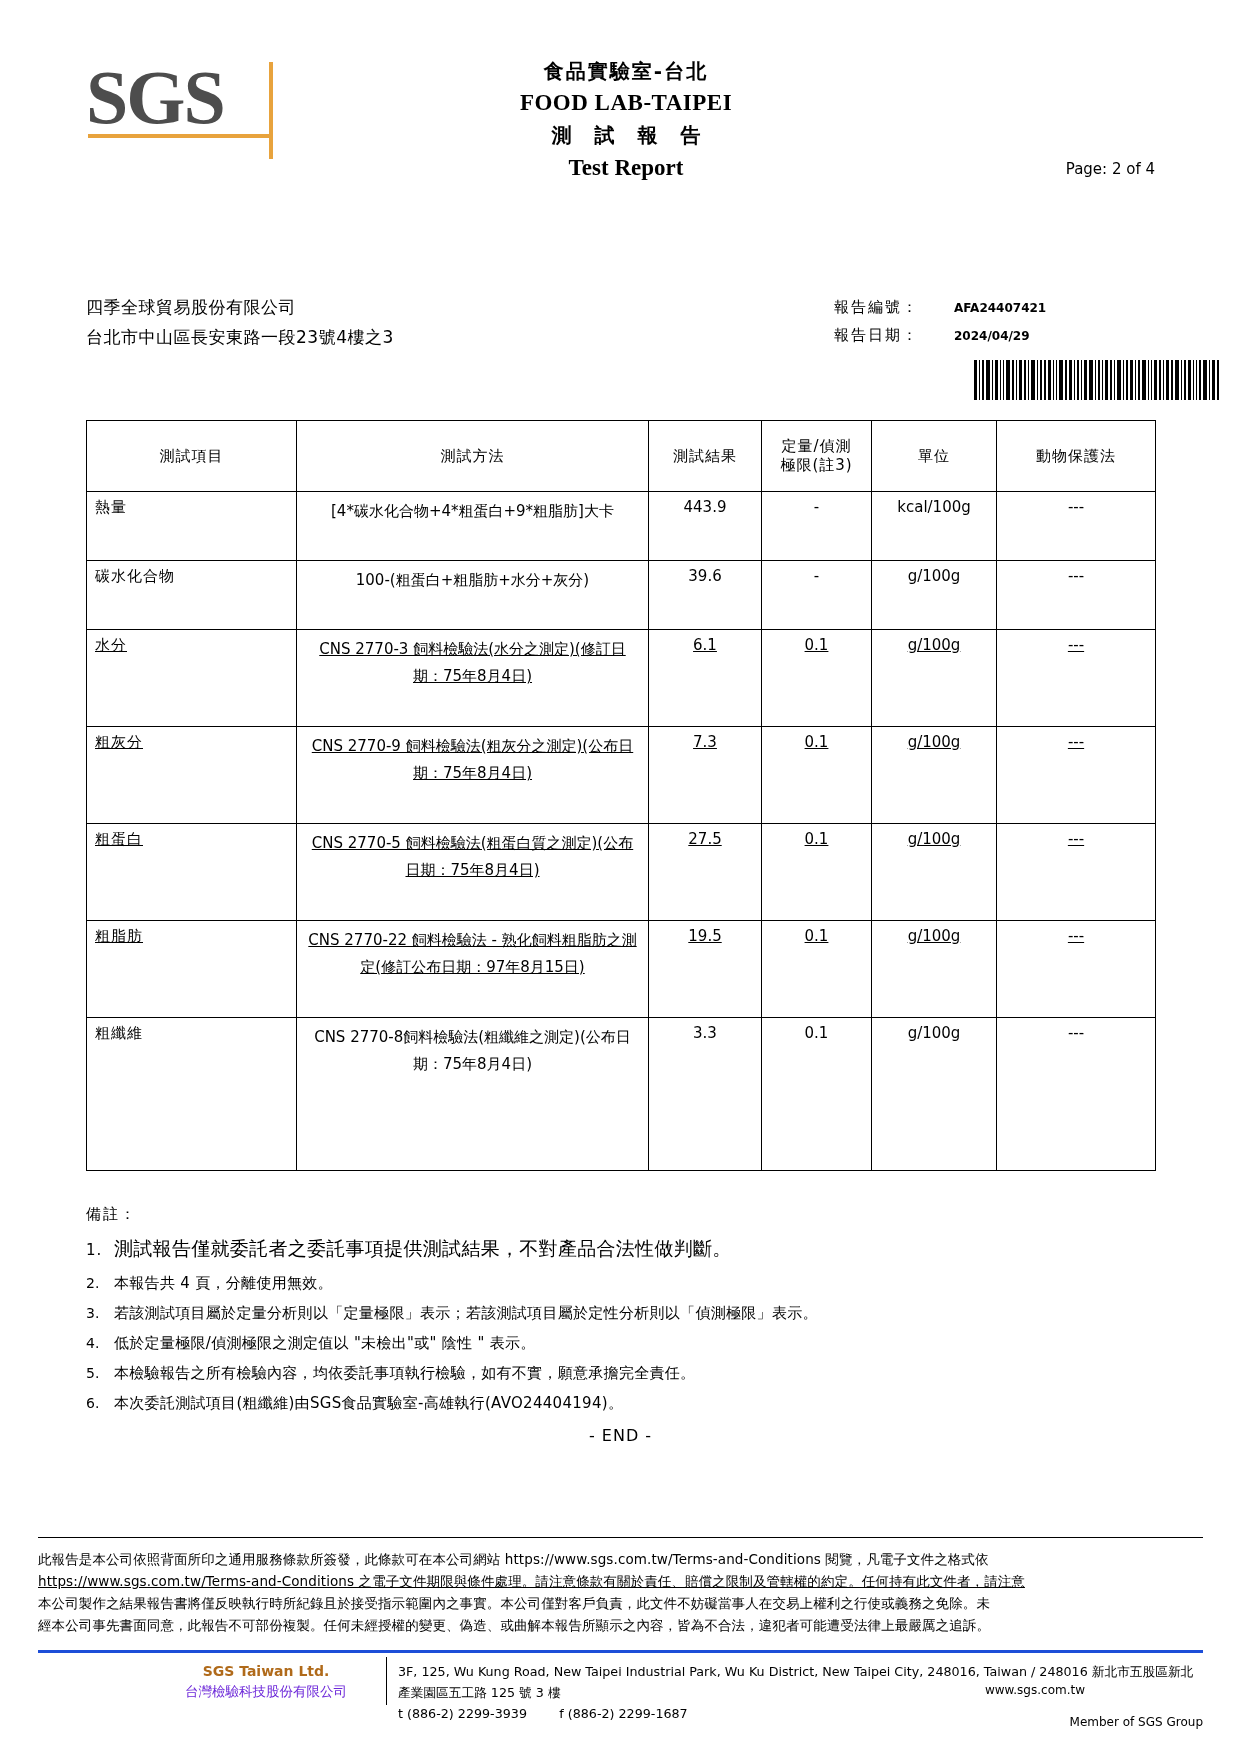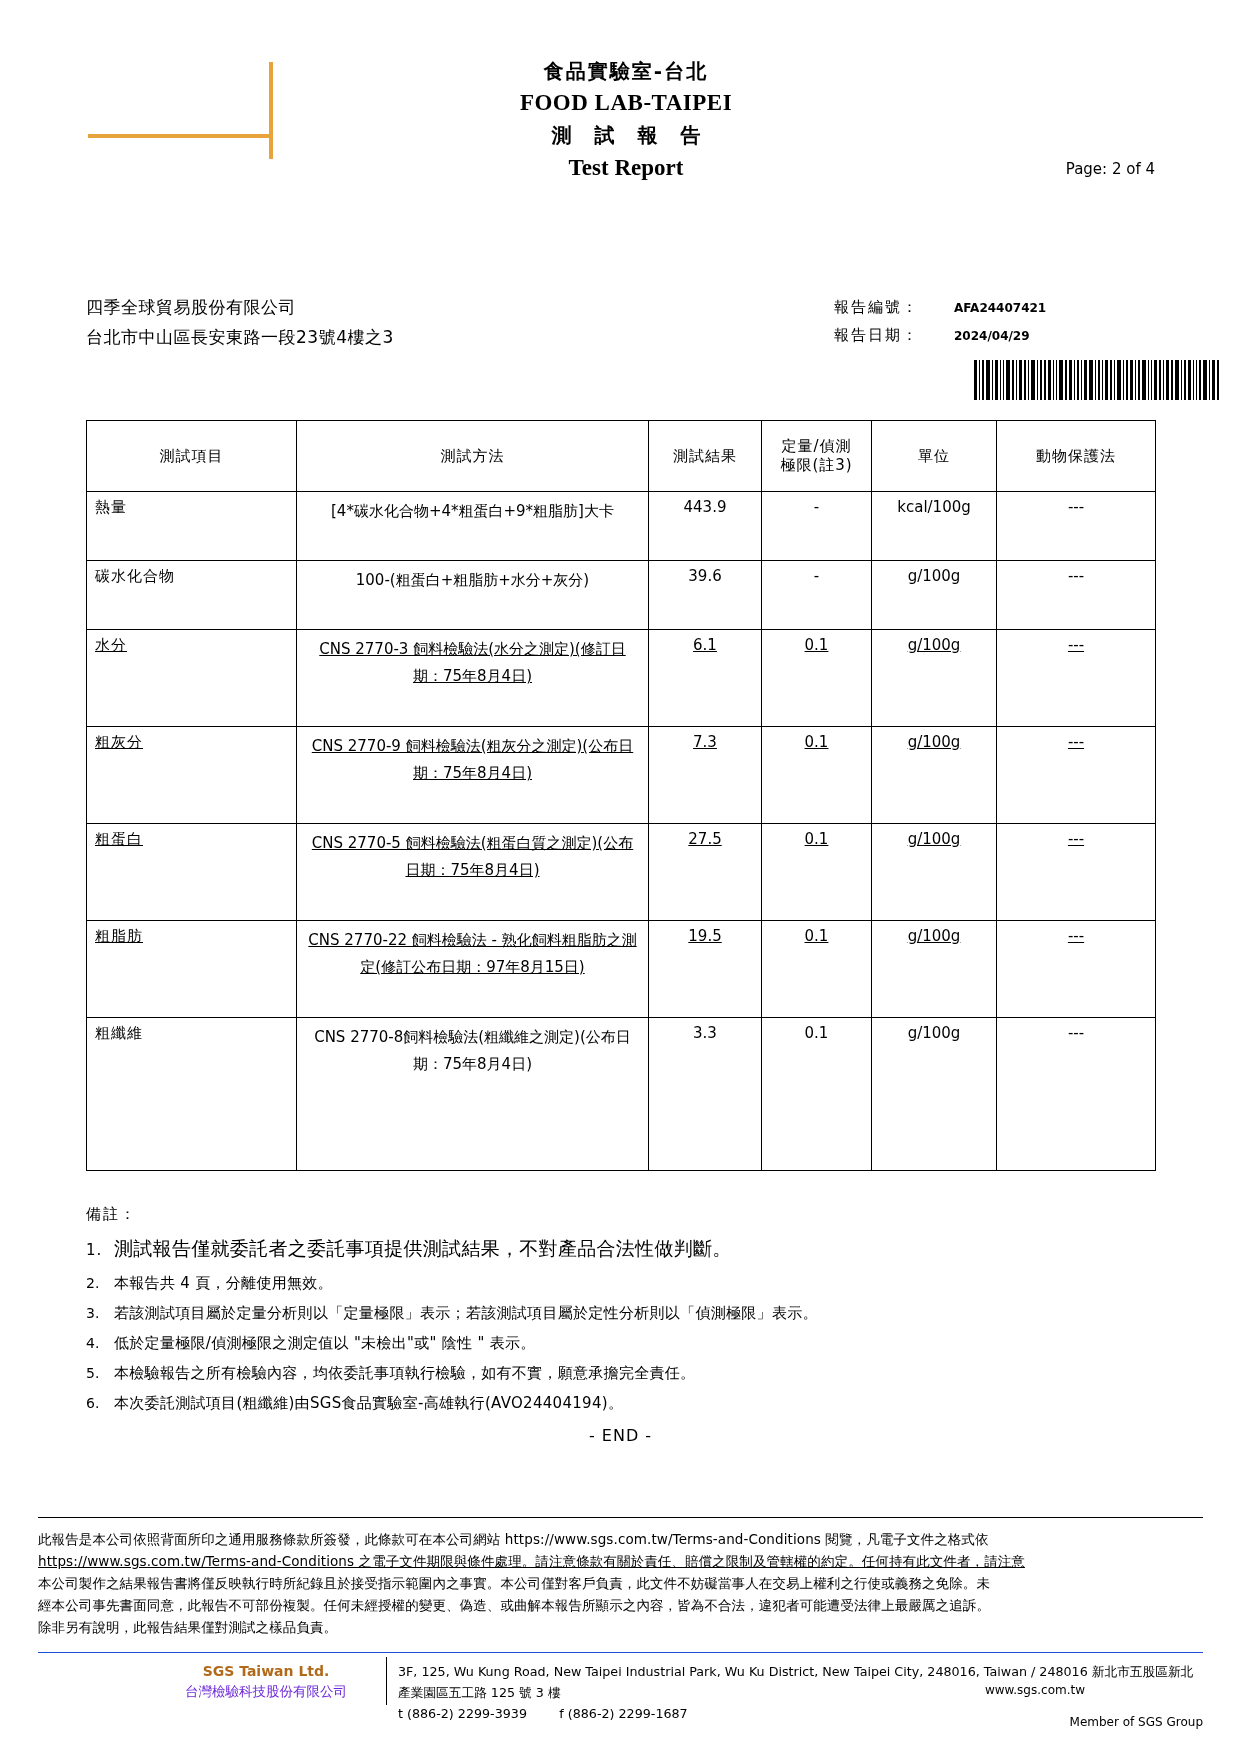--- a/index.html
+++ b/index.html
@@ -232,21 +232,21 @@
   .footer-text {
     font-size: 13.5px;
     line-height: 22px;
     letter-spacing: 0.1px;
   }
   .footer-text .u { text-decoration: underline; }
   .footer-bottom {
     margin-top: 14px;
     position: relative;
     height: 60px;
-    border-top: 1px solid #1d4ed8;
+    border-top: 3px solid #1d4ed8;
     padding-top: 6px;
   }
   .fb-left {
     position: absolute;
     left: 108px;
     top: 8px;
     text-align: center;
     width: 240px;
   }
   .fb-left .name {
@@ -289,20 +289,21 @@
   }
 </style>
 </head>
 <body>
 
 <div class="page">
 
   <div class="header">
 
     <div class="sgs-logo">
+      <div class="sgs-text">SGS</div>
       <div class="bar-h"></div>
       <div class="bar-v"></div>
     </div>
 
     <div class="header-center">
       <div class="hdr-cn1">食品實驗室-台北</div>
       <div class="hdr-en1">FOOD LAB-TAIPEI</div>
       <div class="hdr-cn2">測 試 報 告</div>
       <div class="hdr-en2">Test Report</div>
     </div>
@@ -504,21 +505,20 @@
     <div class="end">- END -</div>
   </div>
 
   <div class="footer">
     <div class="footer-rule"></div>
     <div class="footer-text">
       <div>此報告是本公司依照背面所印之通用服務條款所簽發，此條款可在本公司網站 https://www.sgs.com.tw/Terms-and-Conditions 閱覽，凡電子文件之格式依</div>
       <div class="u">https://www.sgs.com.tw/Terms-and-Conditions 之電子文件期限與條件處理。請注意條款有關於責任、賠償之限制及管轄權的約定。任何持有此文件者，請注意</div>
       <div>本公司製作之結果報告書將僅反映執行時所紀錄且於接受指示範圍內之事實。本公司僅對客戶負責，此文件不妨礙當事人在交易上權利之行使或義務之免除。未</div>
       <div>經本公司事先書面同意，此報告不可部份複製。任何未經授權的變更、偽造、或曲解本報告所顯示之內容，皆為不合法，違犯者可能遭受法律上最嚴厲之追訴。</div>
-      <div>除非另有說明，此報告結果僅對測試之樣品負責。</div>
     </div>
 
     <div class="footer-bottom">
       <div class="fb-left">
         <div class="name">SGS Taiwan Ltd.</div>
         <div class="name-cn">台灣檢驗科技股份有限公司</div>
       </div>
       <div class="fb-div"></div>
       <div class="fb-addr">
         <div>

